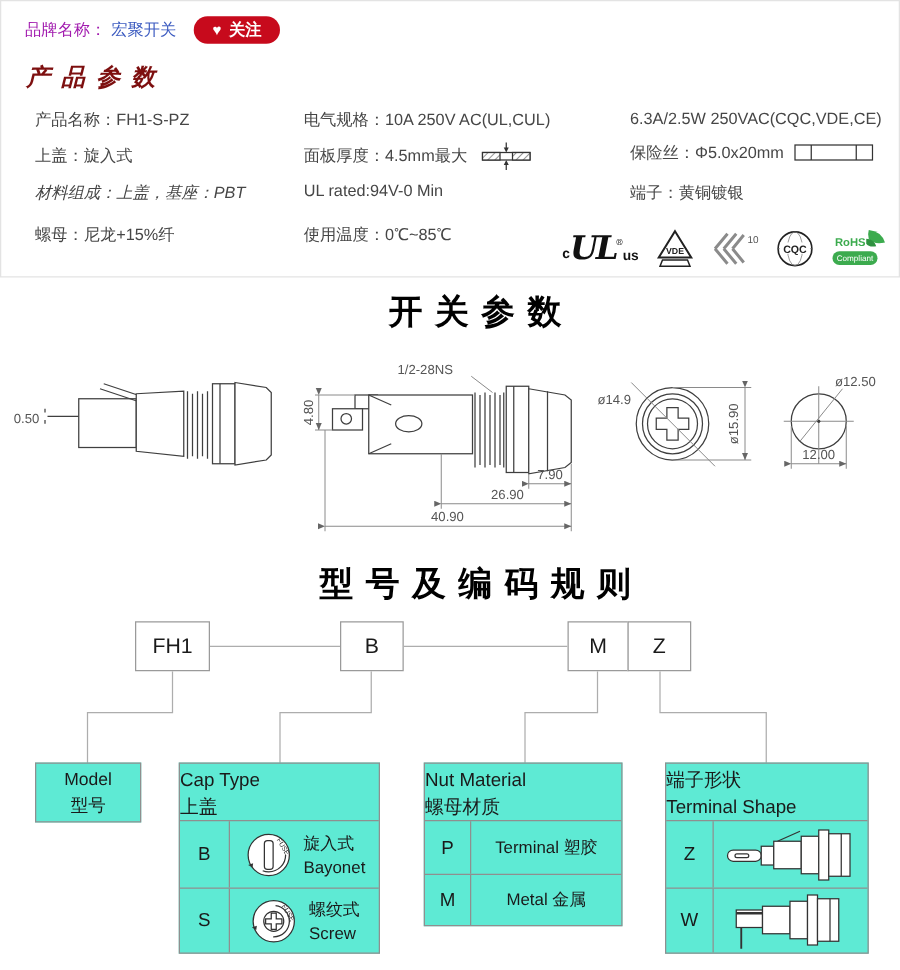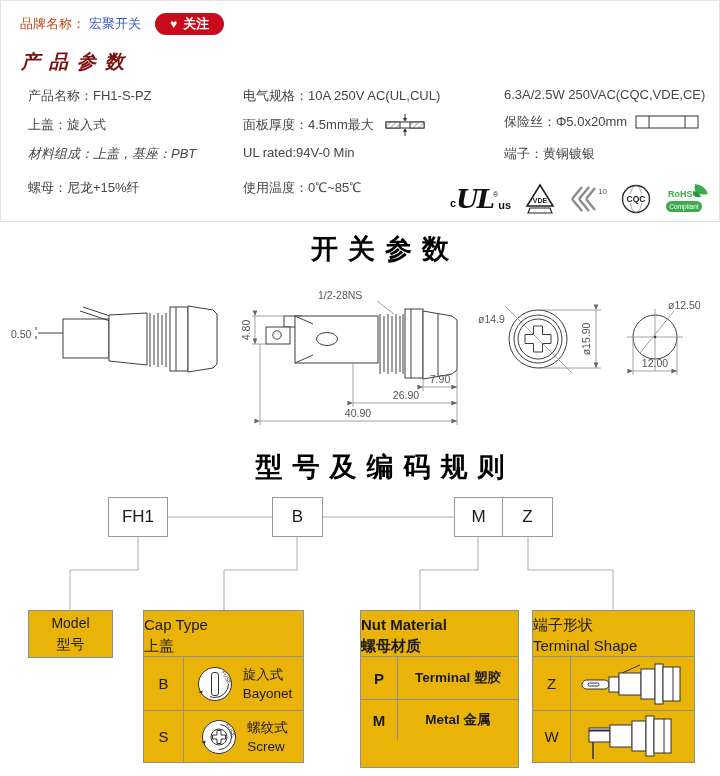--- a/index.html
+++ b/index.html
@@ -2,21 +2,21 @@
 <html><head>
 <meta charset="utf-8">
 <style>
   html,body{margin:0;padding:0;background:#fff;}
   #stage{position:relative;width:720px;height:776px;background:#fff;overflow:hidden;
          font-family:"Liberation Sans",sans-serif;color:#333;}
 
   
   .card{position:absolute;left:0;top:0;width:718px;height:220px;border:1px solid #e3e3e3;background:#fff;}
   .brand-row{position:absolute;left:19px;top:12px;display:flex;align-items:center;font-size:13px;}
-  .brand-label{color:#c2410c;}
+  .brand-label{color:#a21caf;}
   .brand-link{color:#3c5bc0;margin-left:4px;text-decoration:none;cursor:pointer;}
   .follow-btn{margin-left:14px;display:inline-flex;align-items:center;gap:6px;background:#c70a1c;
               color:#fff;border:none;border-radius:12px;height:22px;padding:0 15px;font-size:13px;
               font-weight:bold;cursor:pointer;}
   .follow-heart{font-size:12px;line-height:1;}
   .product-title{position:absolute;left:20px;top:48px;font-family:"DejaVu Serif",serif;
                  font-style:italic;font-weight:bold;font-size:19px;letter-spacing:9px;color:#7d0f0f;}
   .spec{position:absolute;font-size:13px;color:#464646;white-space:nowrap;display:flex;align-items:center;gap:8px;}
   .certs{position:absolute;top:182px;right:8px;display:flex;align-items:center;gap:13px;}
   .cert-ul{display:flex;align-items:flex-end;line-height:1;color:#111;}
@@ -34,21 +34,21 @@
   .drawings text{font-family:"Liberation Sans",sans-serif;}
   .dim{font-size:10.5px;fill:#555;}
   .oln{fill:#fff;stroke:#3f3f3f;stroke-width:1;}
   .lin{stroke:#3f3f3f;stroke-width:1;fill:none;}
   .thin{stroke:#8a8a8a;stroke-width:0.8;fill:none;}
 
   
   .connectors{position:absolute;left:0;top:490px;}
   .kbox{position:absolute;border:1px solid #9a9a9a;background:#fff;display:flex;align-items:center;
         justify-content:center;font-size:17px;color:#1a1a1a;box-sizing:border-box;}
-  .ktable{position:absolute;border:1px solid #8f8f8f;background:#eab308;box-sizing:border-box;color:#1a1a1a;}
+  .ktable{position:absolute;border:1px solid #8f8f8f;background:#5eead4;box-sizing:border-box;color:#1a1a1a;}
   .khead{border-bottom:1px solid #8f8f8f;text-align:left;font-size:15px;line-height:21px;padding-top:3px;box-sizing:border-box;}
   .krow{display:flex;align-items:stretch;box-sizing:border-box;}
   .krow + .krow{border-top:1px solid #8f8f8f;}
   .kcode{display:flex;align-items:center;justify-content:center;font-size:15px;border-right:1px solid #8f8f8f;box-sizing:border-box;}
   .kcell{flex:1;display:flex;align-items:center;justify-content:center;gap:8px;font-size:13.5px;}
   .cap-text{text-align:left;line-height:19px;font-size:13.5px;}
   .model-box{display:flex;flex-direction:column;align-items:center;justify-content:center;
              font-size:14px;line-height:21px;}
   svg{display:block;}
 </style>
@@ -267,21 +267,21 @@
           <polygon points="6,27 2.5,25 6.5,23.5" fill="#333"></polygon>
         </svg>
         <div class="cap-text">
           <div>螺纹式</div>
           <div>Screw</div>
         </div>
       </div>
     </div>
   </div>
 
-  <div class="ktable" style="left:360px;top:610px;width:159px;height:158px;font-weight:bold;">
+  <div class="ktable" style="left:339px;top:610px;width:159px;height:131px;">
     <div class="khead" style="height:46px;">
       <div>Nut Material</div>
       <div>螺母材质</div>
     </div>
     <div class="krow" style="height:42px;">
       <div class="kcode" style="width:37px;">P</div>
       <div class="kcell">Terminal 塑胶</div>
     </div>
     <div class="krow" style="height:41px;">
       <div class="kcode" style="width:37px;">M</div>

